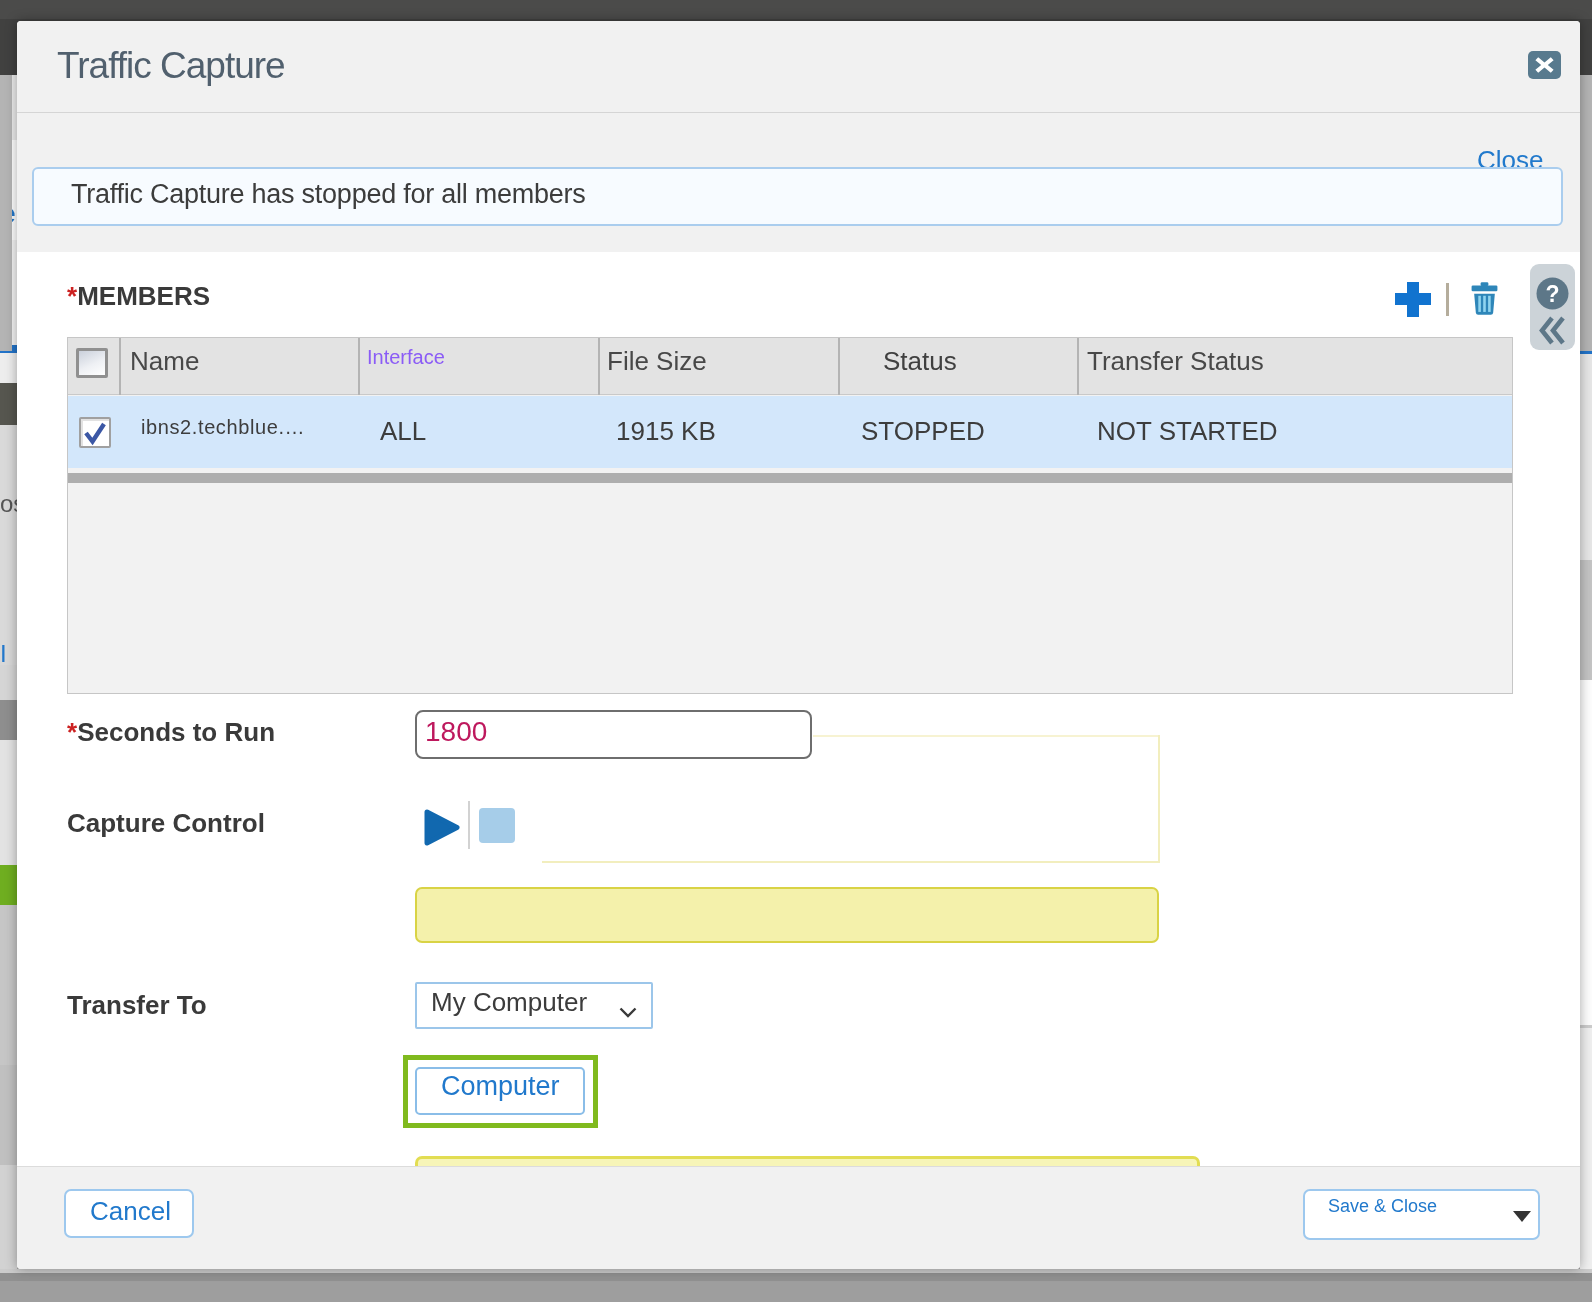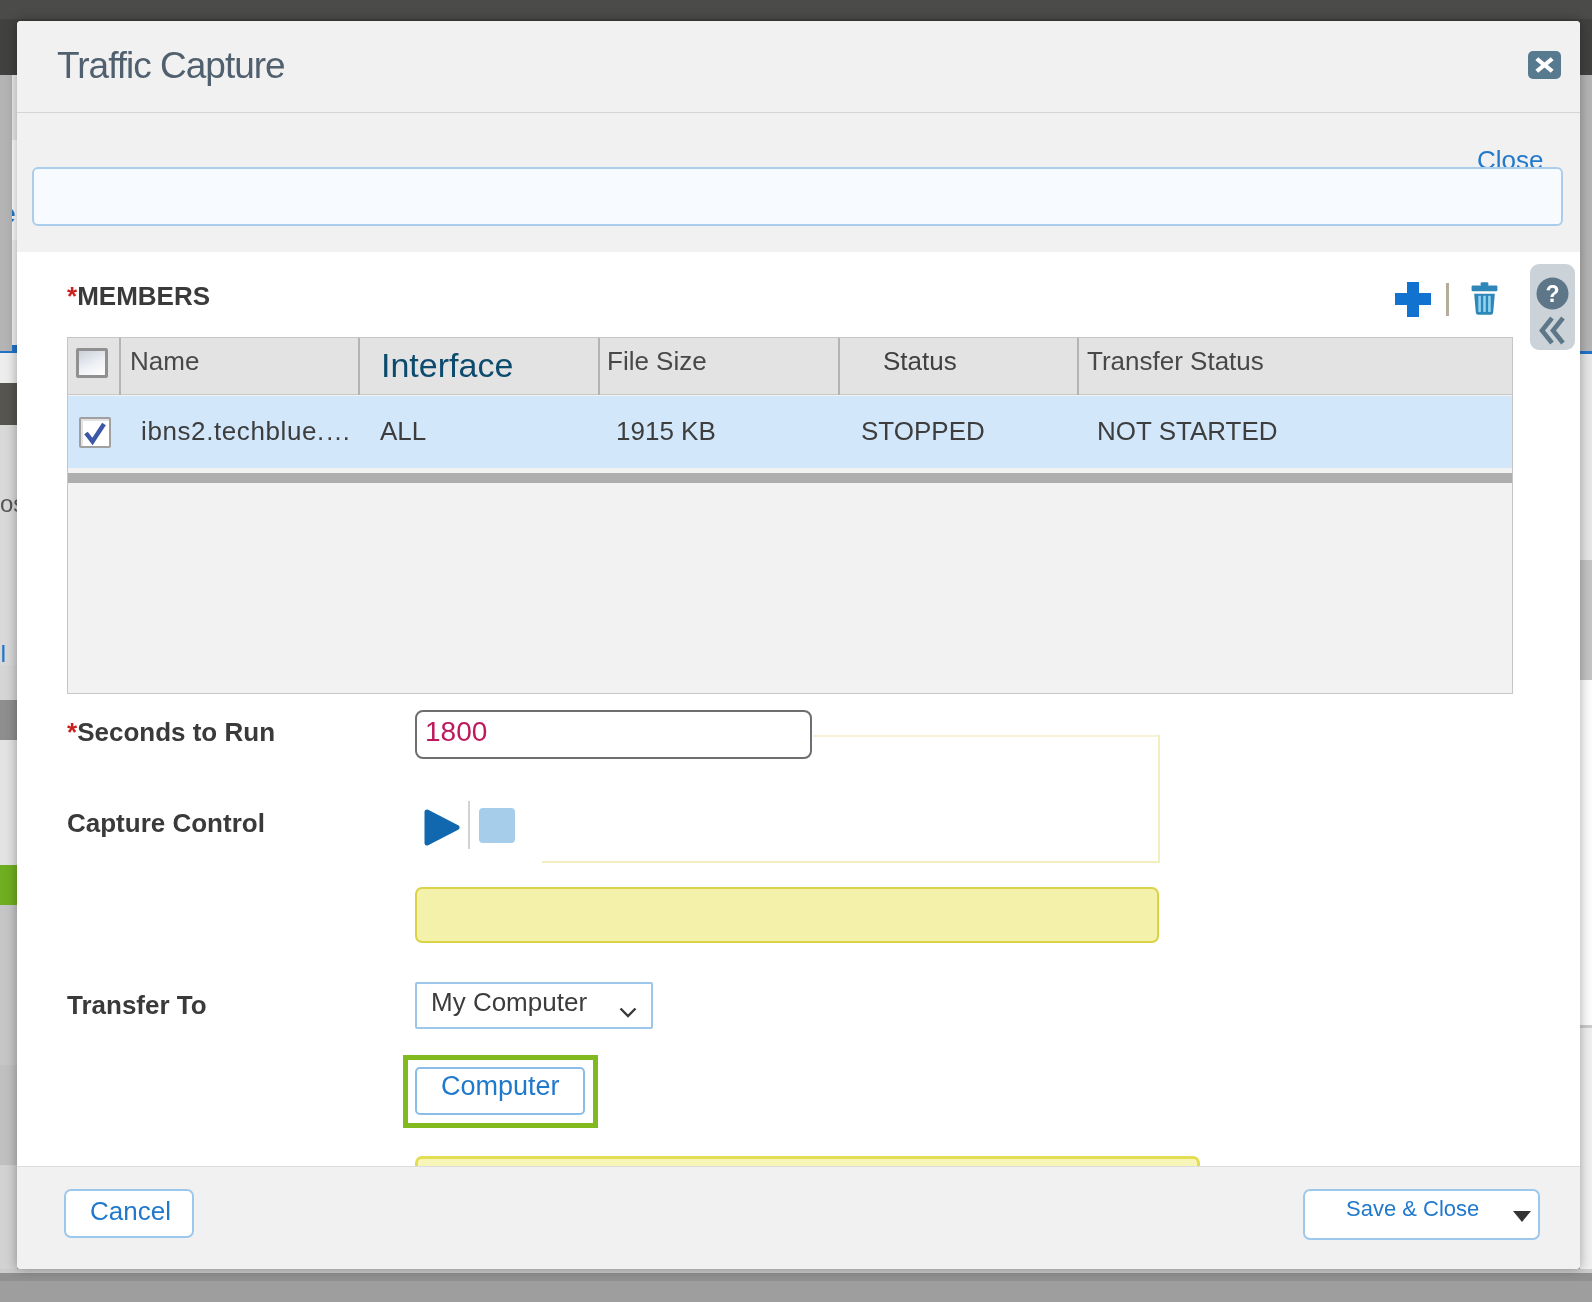--- a/index.html
+++ b/index.html
@@ -52,20 +52,21 @@
   <div class="abs" style="left:1511px;top:30px;width:33px;height:28px;background:#587a8e;border-radius:5px;">
     <svg width="33" height="28" viewBox="0 0 33 28">
       <path d="M10.2 6.2 L16.5 11.6 L22.8 6.2 L25.6 9.3 L19.8 14 L25.6 18.7 L22.8 21.8 L16.5 16.4 L10.2 21.8 L7.4 18.7 L13.2 14 L7.4 9.3 Z" fill="#ffffff"></path>
     </svg>
   </div>
   <div class="abs" style="left:0;top:91px;width:1563px;height:1px;background:#d5d5d5;"></div>
 
   <div class="abs" style="left:0;top:92px;width:1563px;height:139px;background:#f1f1f1;"></div>
   <div class="abs" style="left:1460px;top:124px;font-size:26px;color:#2179cc;">Close</div>
   <div class="abs" style="left:15px;top:146px;width:1531px;height:59px;background:#f7fbff;border:2px solid #aacdee;border-radius:6px;"></div>
+  <div class="abs" style="left:54px;top:158px;font-size:27px;letter-spacing:-0.25px;color:#3c3c3c;">Traffic Capture has stopped for all members</div>
 
   <div class="abs" style="left:50px;top:260px;font-size:26px;font-weight:bold;color:#3a3a3a;"><span style="color:#cc2222;">*</span>MEMBERS</div>
 
   <div class="abs" style="left:1378px;top:261px;">
     <svg width="36" height="35" viewBox="0 0 36 35">
         <path d="M12 0 h12 v11 h12 v12 h-12 v12 h-12 v-12 h-12 v-12 h12 Z" fill="#1173cf"></path>
       </svg>
   </div>
   <div class="abs" style="left:1429px;top:262px;width:3px;height:33px;background:#b5ad9c;"></div>
   <div class="abs" style="left:1452px;top:261px;">
@@ -93,32 +94,32 @@
   <div class="abs" style="left:50px;top:316px;width:1446px;height:357px;background:#f2f2f2;border:1px solid #c6c6c6;"></div>
 
   <div class="abs" style="left:51px;top:317px;width:1444px;height:57px;background:#e3e3e3;border-bottom:1px solid #c9c9c9;"></div>
   <div class="abs" style="left:102px;top:317px;width:2px;height:57px;background:#b4b4b4;"></div>
   <div class="abs" style="left:341px;top:317px;width:2px;height:57px;background:#b4b4b4;"></div>
   <div class="abs" style="left:581px;top:317px;width:2px;height:57px;background:#b4b4b4;"></div>
   <div class="abs" style="left:821px;top:317px;width:2px;height:57px;background:#b4b4b4;"></div>
   <div class="abs" style="left:1060px;top:317px;width:2px;height:57px;background:#b4b4b4;"></div>
   <div class="abs" style="left:59px;top:327px;width:32px;height:30px;border:3px solid #909090;border-radius:2px;background:linear-gradient(155deg,#cad0db 0%,#eef0f4 55%,#ffffff 100%);"></div>
   <div class="abs" style="left:113px;top:325px;font-size:26px;color:#484848;">Name</div>
-  <div class="abs" style="left:364px;top:325px;font-size:34px;color:#0c4a6e;">Interface</div>
+  <div class="abs" style="left:350px;top:325px;font-size:20px;color:#8b5cf6;">Interface</div>
   <div class="abs" style="left:590px;top:325px;font-size:26px;color:#484848;">File Size</div>
   <div class="abs" style="left:866px;top:325px;font-size:26px;color:#404040;">Status</div>
   <div class="abs" style="left:1070px;top:325px;font-size:26px;color:#484848;">Transfer Status</div>
 
   <div class="abs" style="left:51px;top:375px;width:1444px;height:72px;background:#d3e7fb;"></div>
   <div class="abs" style="left:62px;top:396px;width:32px;height:31px;border:2px solid #a0a0a0;border-radius:2px;background:#ffffff;box-shadow:inset 1px 1px 0 1px #e2e2e2;">
     <svg width="28" height="27" viewBox="0 0 28 27">
         <path d="M5 14 L11.5 22.5 L23 5" fill="none" stroke="#3b57a5" stroke-width="4.4"></path>
       </svg>
   </div>
-  <div class="abs" style="left:124px;top:395px;font-size:26px;letter-spacing:0.6px;color:#3d3d3d;">ibns2.techblue.…</div>
+  <div class="abs" style="left:124px;top:395px;font-size:20px;letter-spacing:0.6px;color:#3d3d3d;">ibns2.techblue.…</div>
   <div class="abs" style="left:363px;top:395px;font-size:26px;color:#3d3d3d;">ALL</div>
   <div class="abs" style="left:599px;top:395px;font-size:26px;color:#3d3d3d;">1915 KB</div>
   <div class="abs" style="left:844px;top:395px;font-size:26px;color:#3d3d3d;">STOPPED</div>
   <div class="abs" style="left:1080px;top:395px;font-size:26px;color:#3d3d3d;">NOT STARTED</div>
 
   <div class="abs" style="left:51px;top:452px;width:1444px;height:10px;background:#aeaeae;"></div>
 
   <div class="abs" style="left:796px;top:714px;width:347px;height:2px;background:#f7f3d2;"></div>
   <div class="abs" style="left:1141px;top:714px;width:2px;height:128px;background:#f2eebe;"></div>
   <div class="abs" style="left:525px;top:840px;width:618px;height:2px;background:#f2eebe;"></div>
@@ -148,16 +149,16 @@
   <div class="abs" style="left:386px;top:1034px;width:195px;height:73px;border:5px solid #80ba1e;"></div>
   <div class="abs" style="left:398px;top:1046px;width:170px;height:48px;background:#ffffff;border:2px solid #8abde8;border-radius:5px;"></div>
   <div class="abs" style="left:424px;top:1050px;font-size:27px;color:#2179cc;">Computer</div>
 
   <div class="abs" style="left:398px;top:1135px;width:785px;height:30px;background:#f7f5b8;border:3px solid #e2dd52;border-radius:7px;"></div>
 
   <div class="abs" style="left:0;top:1145px;width:1563px;height:103px;background:#f1f1f1;border-top:1px solid #dcdcdc;"></div>
   <div class="abs" style="left:47px;top:1168px;width:130px;height:49px;background:#ffffff;border:2px solid #9dc8ee;border-radius:7px;"></div>
   <div class="abs" style="left:73px;top:1175px;font-size:26px;color:#2179cc;">Cancel</div>
   <div class="abs" style="left:1286px;top:1168px;width:237px;height:51px;background:#ffffff;border:2px solid #9dc8ee;border-radius:7px;"></div>
-  <div class="abs" style="left:1311px;top:1175px;font-size:22px;color:#2179cc;margin-left:18px;">Save &amp; Close</div>
+  <div class="abs" style="left:1311px;top:1175px;font-size:18px;color:#2179cc;">Save &amp; Close</div>
   <div class="abs" style="left:1496px;top:1190px;width:0;height:0;border-left:9px solid transparent;border-right:9px solid transparent;border-top:11px solid #333333;"></div>
 
 </div>
 
 </body></html>

